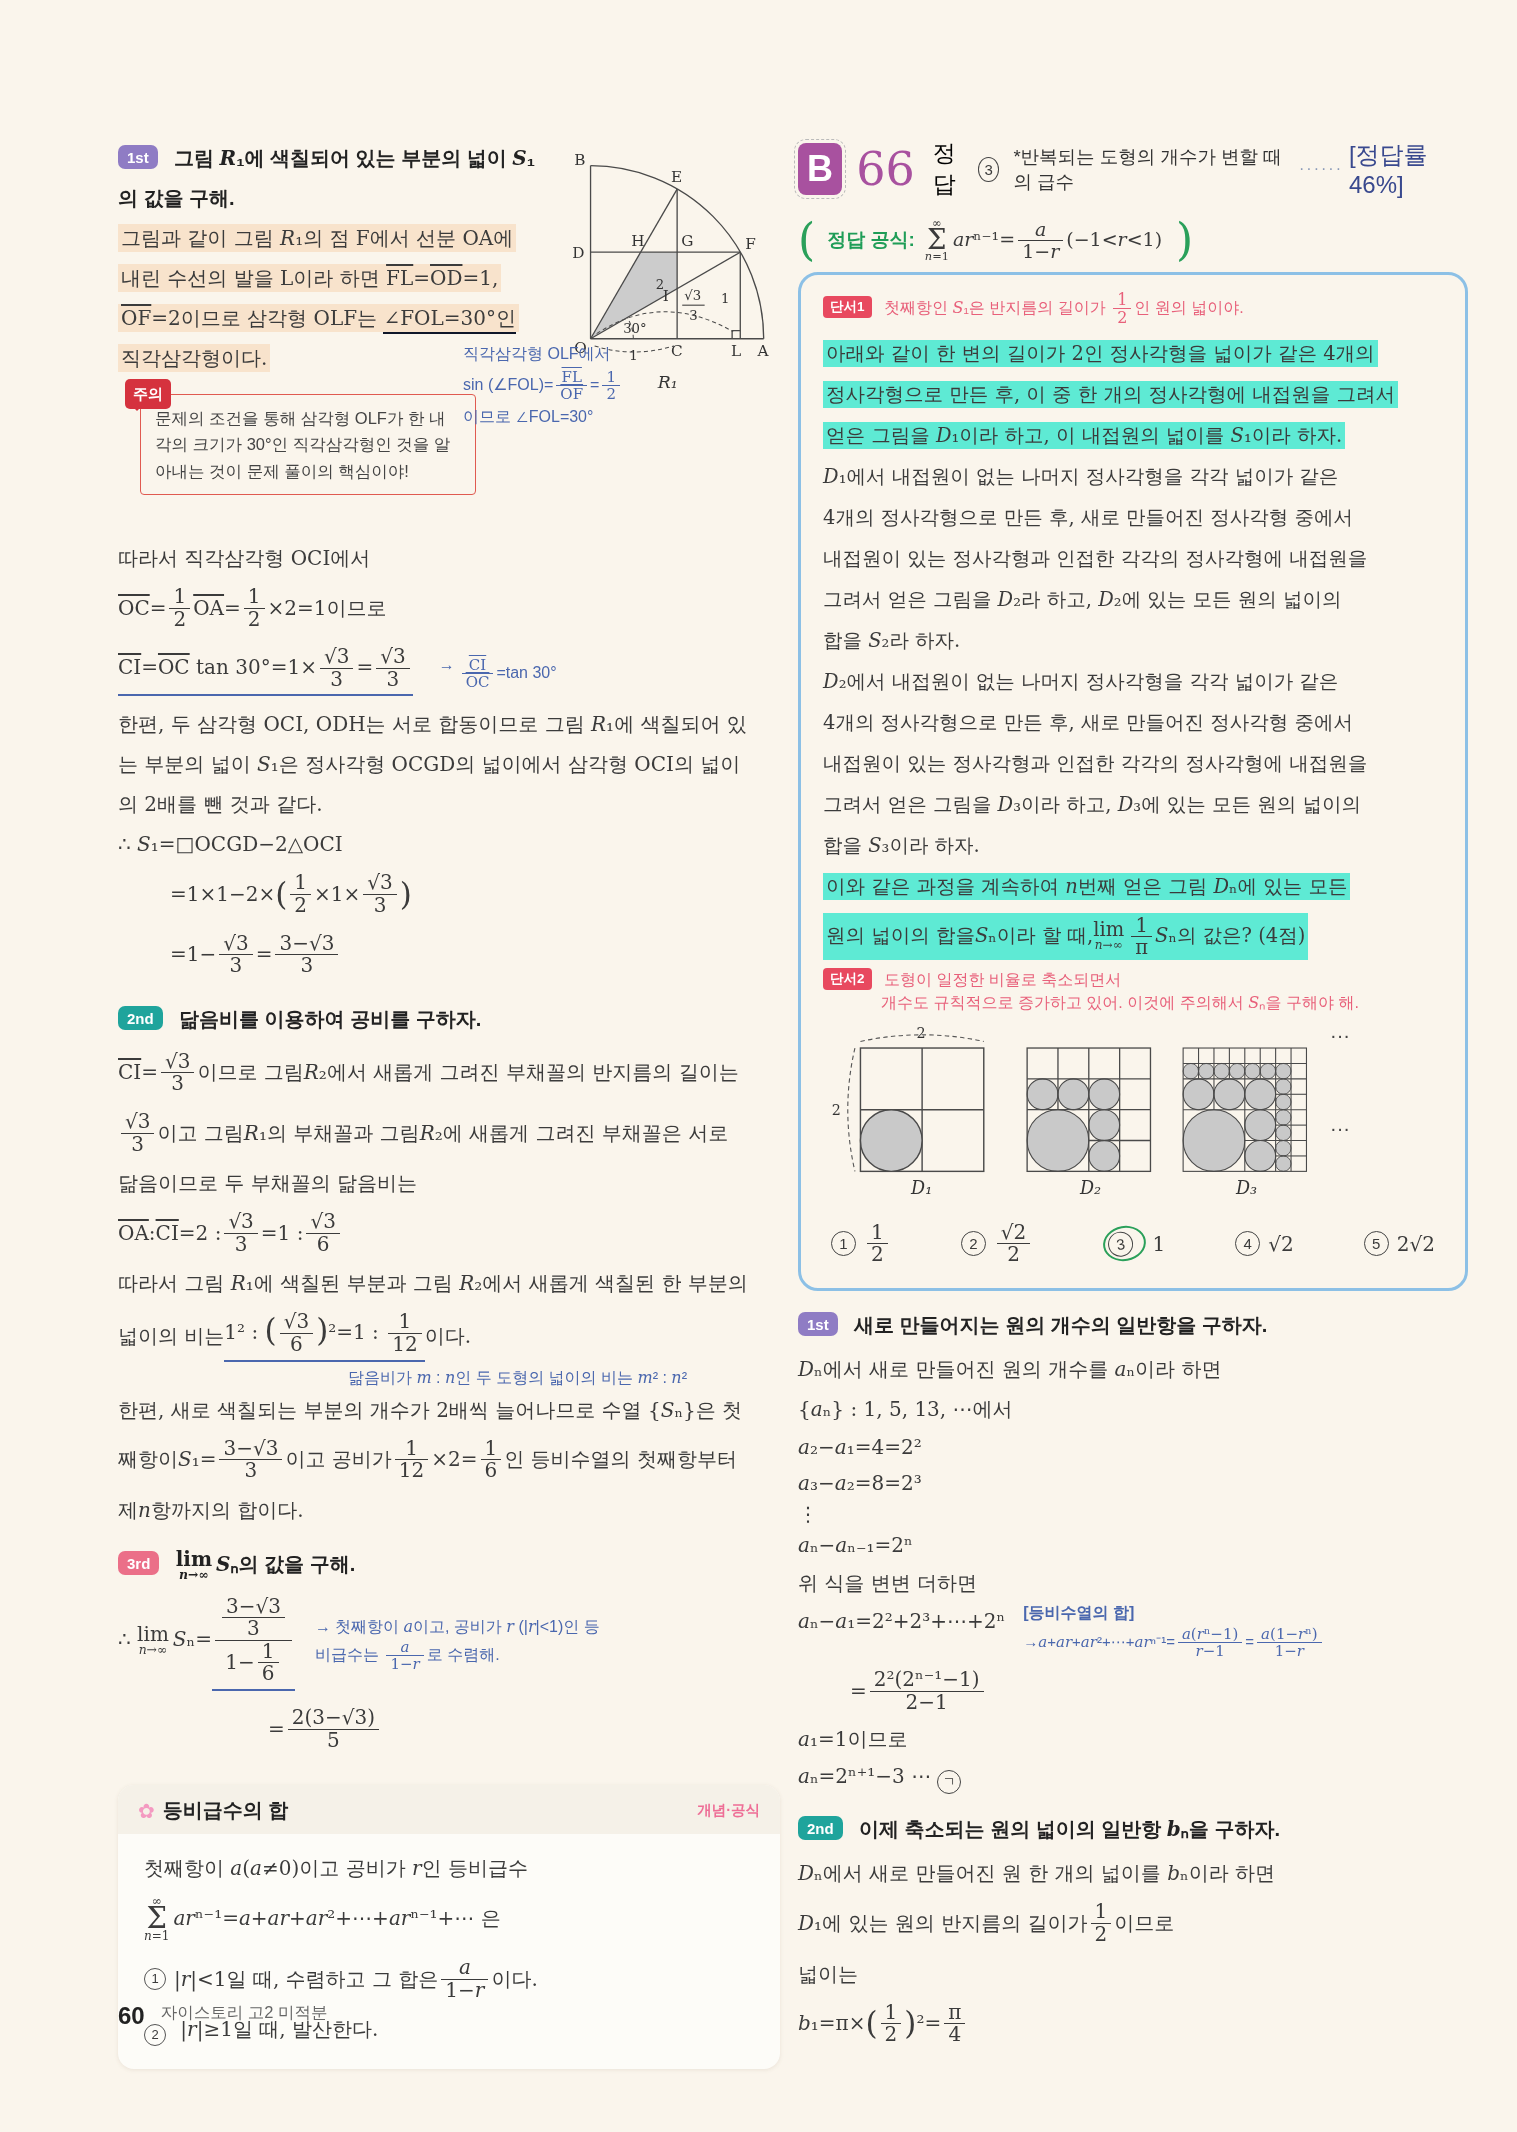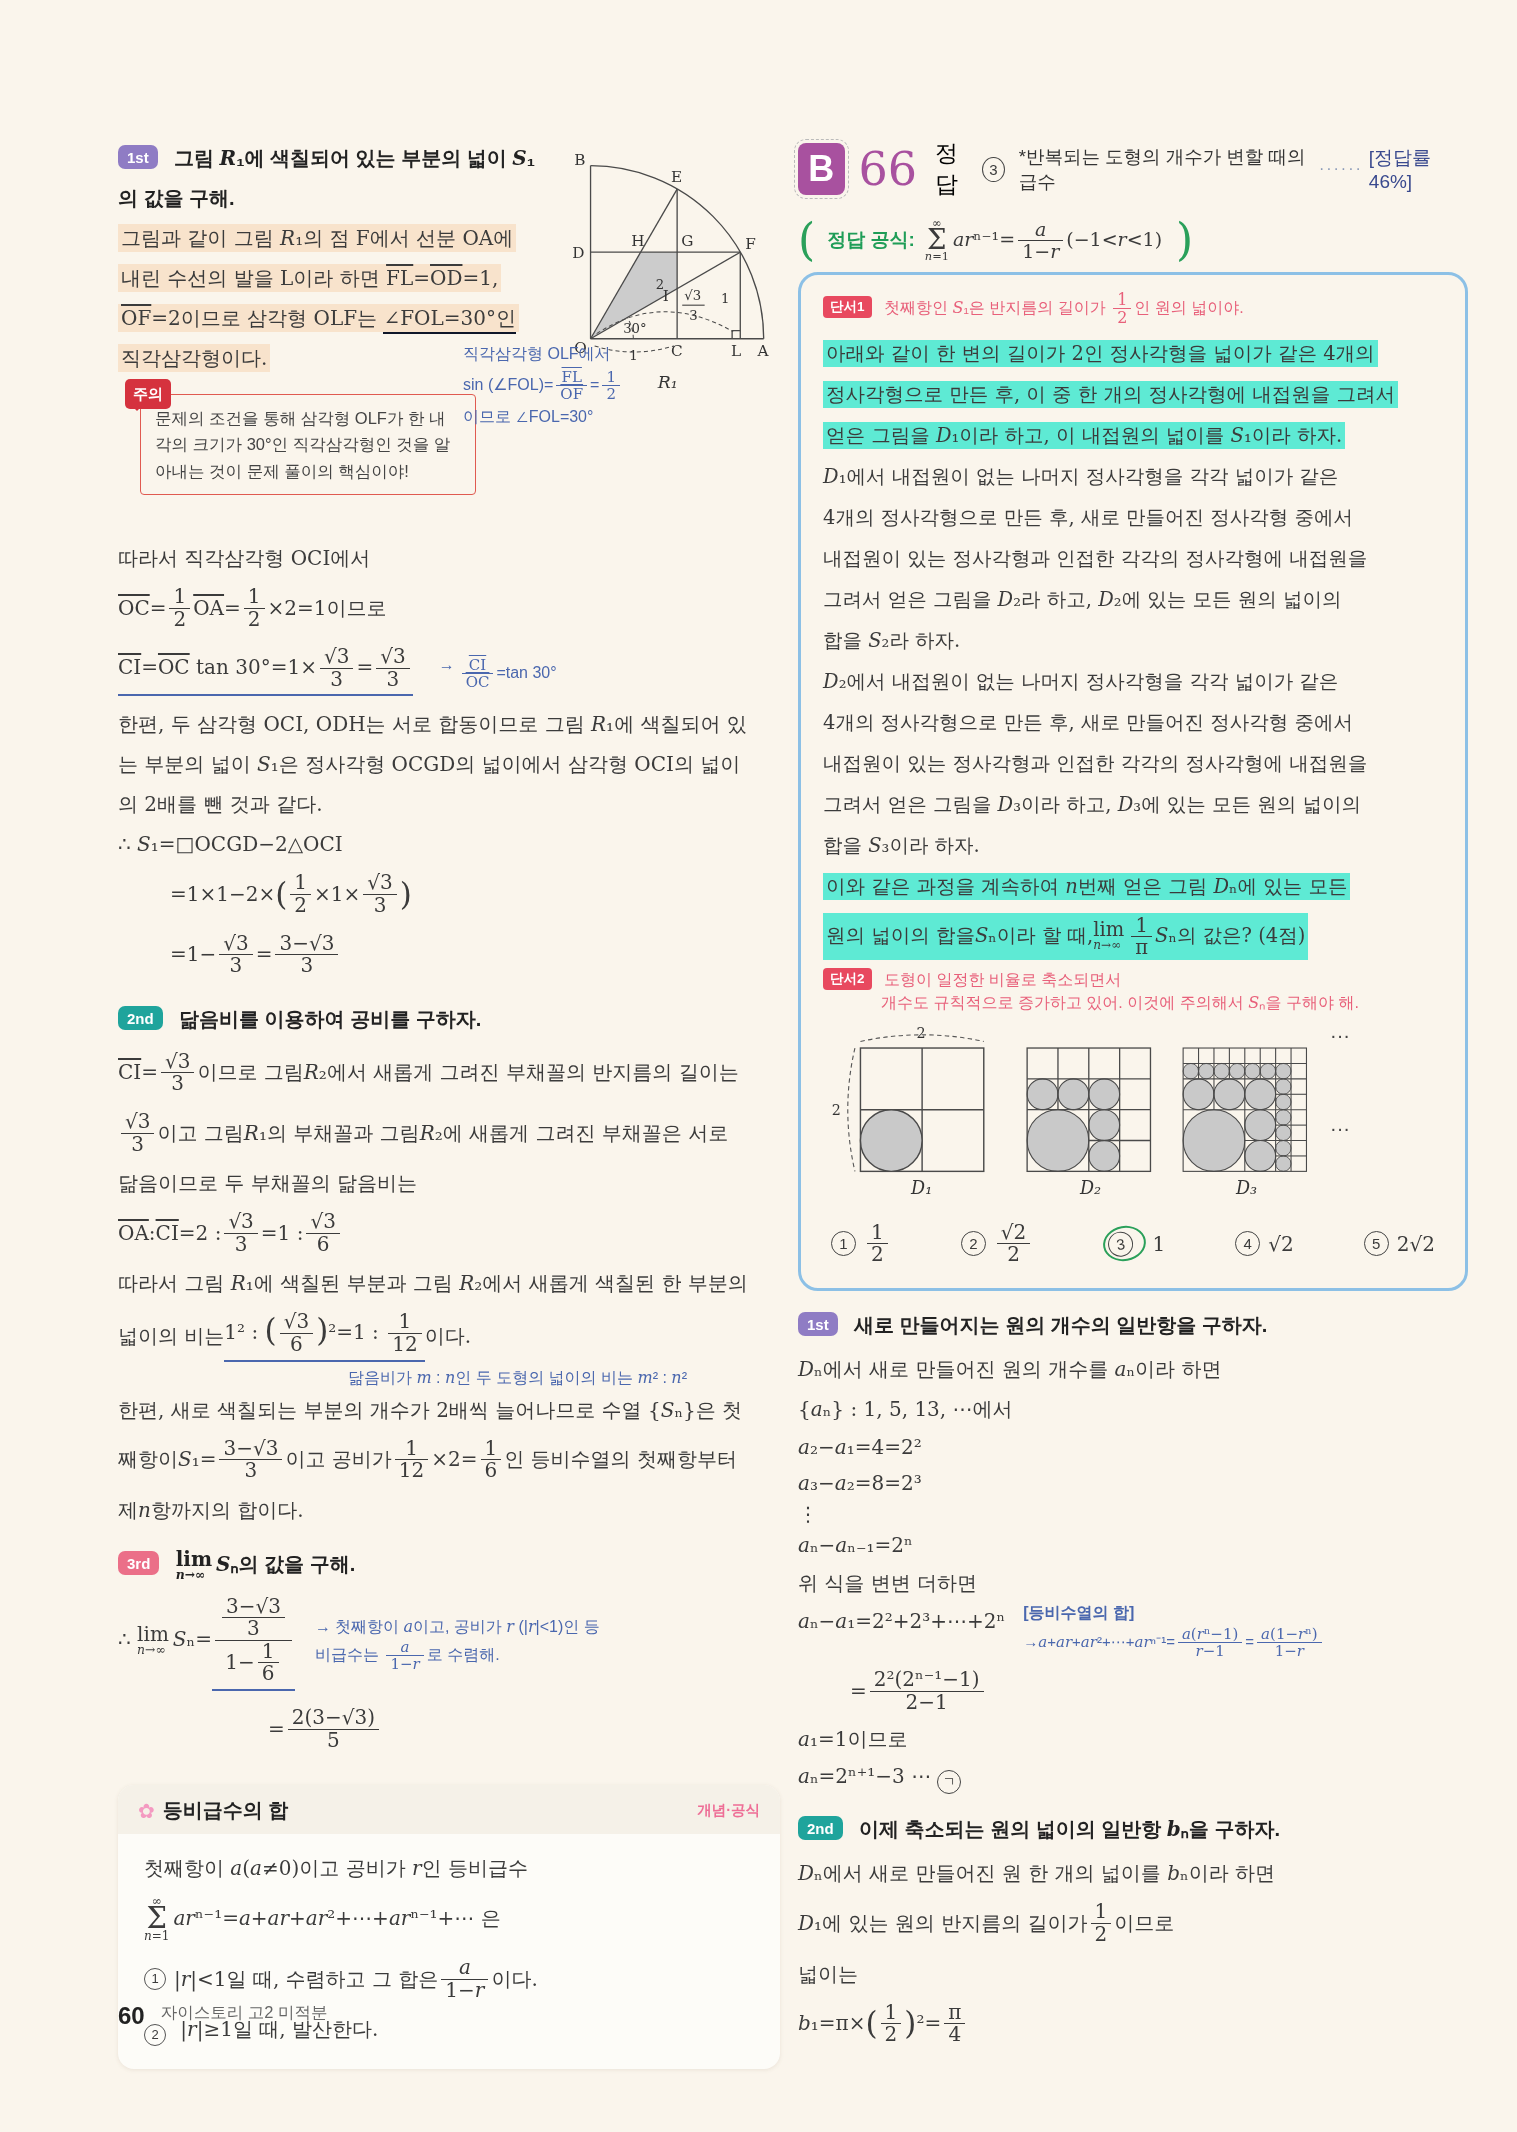--- a/index.html
+++ b/index.html
@@ -19,21 +19,21 @@
   
   .f{display:inline-block;vertical-align:middle;text-align:center;line-height:1.08;margin:0 3px;font-family:"DejaVu Serif",serif;}
   .f>b{display:block;font-weight:normal;padding:0 4px;}
   .f>u{display:block;text-decoration:none;border-top:1.5px solid currentColor;padding:0 4px;}
   
   .o{text-decoration:overline;}
   
   .ub{border-bottom:2px solid #0f172a;padding-bottom:2px;}
   .ub2{display:inline-block;border-bottom:2px solid #4a67ae;padding-bottom:4px;}
   
-  .l{display:inline-block;text-align:left;vertical-align:middle;line-height:.95;margin-right:4px;font-family:"DejaVu Serif",serif;}
+  .l{display:inline-block;text-align:center;vertical-align:middle;line-height:.95;margin-right:4px;font-family:"DejaVu Serif",serif;}
   .l small{display:block;font-size:.62em;}
   
   .g{display:inline-block;text-align:center;vertical-align:middle;line-height:.85;margin-right:4px;font-family:"DejaVu Serif",serif;}
   .g em{font-style:normal;display:block;font-size:1.45em;}
   .g small{display:block;font-size:.6em;}
   
   .bp{font-size:1.55em;font-weight:300;font-family:"DejaVu Serif",serif;vertical-align:-2px;}
 
   
   .hl{background:#f8e3cc;padding:2px 3px;}
@@ -80,21 +80,21 @@
   .bbadge{width:52px;height:52px;background:#a8519f;color:#fff;border-radius:8px;
           display:flex;align-items:center;justify-content:center;font-size:36px;font-weight:bold;
           outline:1.5px dashed #bbb;outline-offset:3px;margin-right:14px;}
   .bnum{font-size:46px;color:#a8519f;font-family:"DejaVu Serif",serif;margin-right:18px;}
   .ranslabel{font-size:23px;font-weight:normal;color:#000000;margin-right:6px;}
   .cn{display:inline-flex;align-items:center;justify-content:center;width:23px;height:23px;
       border:1.5px solid #444;border-radius:50%;font-size:15px;vertical-align:-4px;
       font-family:"Liberation Sans",sans-serif;}
   .rstar{font-size:18.5px;color:#333;margin-left:14px;font-family:"Liberation Sans",sans-serif;}
   .rdots{color:#8a9ab8;margin:0 6px;letter-spacing:2px;}
-  .rrate{font-size:19px;color:#39498e;font-family:"Liberation Sans",sans-serif;}
+  .rrate{font-size:24px;color:#39498e;font-family:"Liberation Sans",sans-serif;}
 
   
   .afrow{display:flex;align-items:center;margin:18px 0 10px;}
   .abr{color:#2aa05a;font-size:44px;font-weight:300;font-family:"DejaVu Serif",serif;line-height:1;}
   .aflabel{color:#1f9d57;font-size:19px;font-weight:bold;margin:0 10px 0 12px;font-family:"Liberation Sans",sans-serif;}
   .afbody{font-size:19px;font-family:"DejaVu Serif",serif;}
 
   
   .bluebox{border:3px solid #8cc0e6;border-radius:20px;padding:16px 22px 20px;margin-top:6px;}
   .clue-badge{display:inline-block;background:#e8495f;color:#fff;font-size:13.5px;font-weight:bold;

